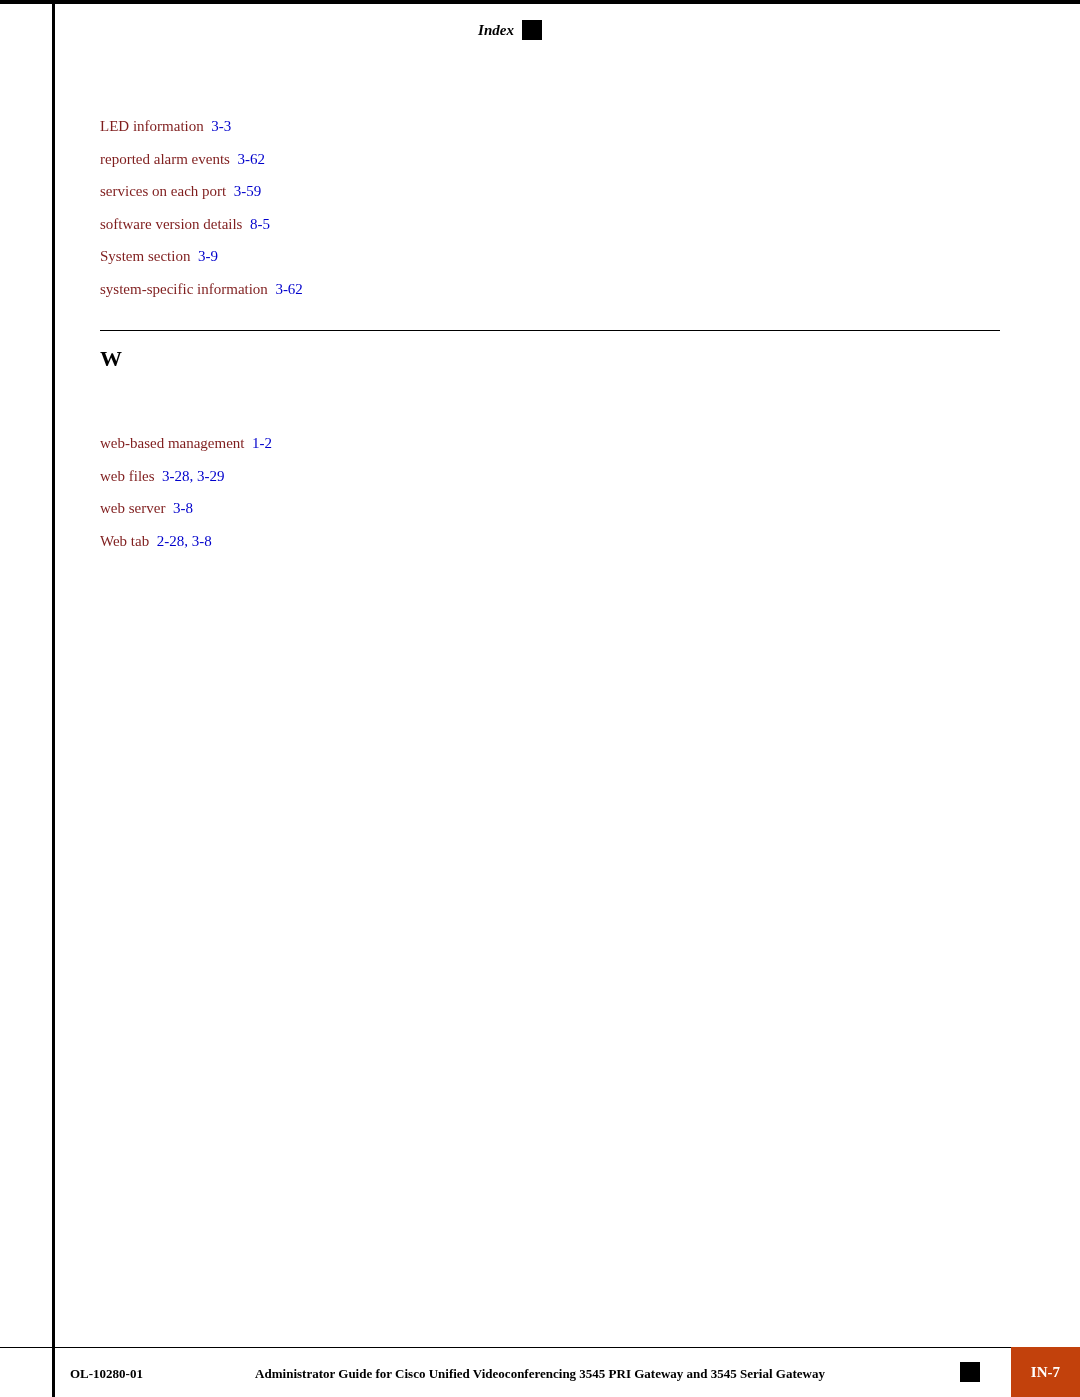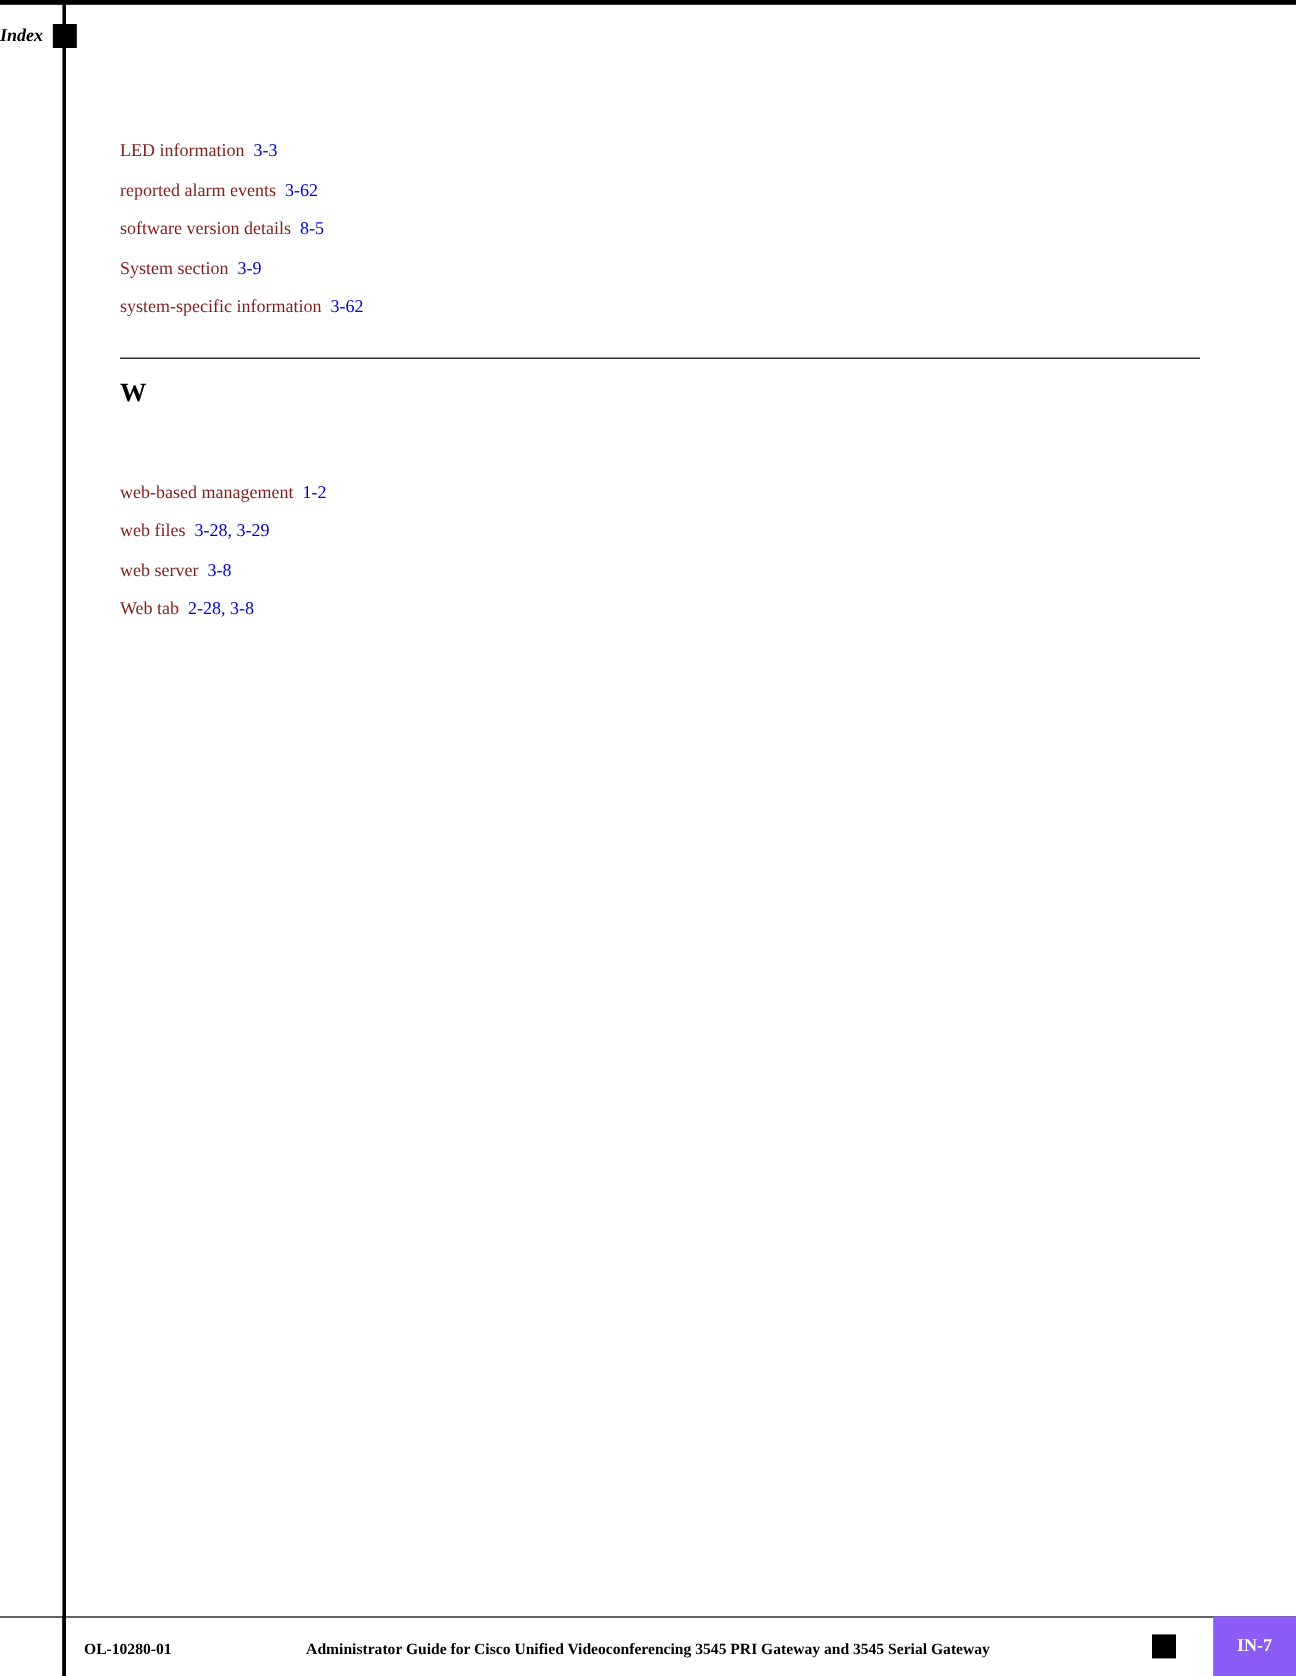--- a/index.html
+++ b/index.html
@@ -39,21 +39,21 @@
       background: #000;
     }
 
     
     .header {
       position: absolute;
       top: 10px;
       left: 0;
       right: 0;
       display: flex;
-      justify-content: flex-start;
+      justify-content: center;
       align-items: center;
       padding-right: 60px;
       height: 40px;
     }
 
     .header-index {
       display: flex;
       align-items: center;
       gap: 8px;
     }
@@ -153,21 +153,21 @@
       font-size: 13px;
       font-weight: bold;
       text-align: center;
       white-space: nowrap;
     }
 
     .footer-page {
       position: absolute;
       right: 0;
       bottom: 0;
-      background: #8b5cf6;
+      background: #c2410c;
       color: #fff;
       font-weight: bold;
       font-size: 15px;
       padding: 8px 20px;
       height: 50px;
       display: flex;
       align-items: center;
     }
 
     .footer-black-bar {
@@ -199,20 +199,23 @@
 
     <div class="index-entry">
       <span class="index-entry-text">LED information&nbsp;&nbsp;</span><a class="index-link">3-3</a>
     </div>
 
     <div class="index-entry">
       <span class="index-entry-text">reported alarm events&nbsp;&nbsp;</span><a class="index-link">3-62</a>
     </div>
 
 
+    <div class="index-entry">
+      <span class="index-entry-text">services on each port&nbsp;&nbsp;</span><a class="index-link">3-59</a>
+    </div>
 
     <div class="index-entry">
       <span class="index-entry-text">software version details&nbsp;&nbsp;</span><a class="index-link">8-5</a>
     </div>
 
     <div class="index-entry">
       <span class="index-entry-text">System section&nbsp;&nbsp;</span><a class="index-link">3-9</a>
     </div>
 
     <div class="index-entry">

